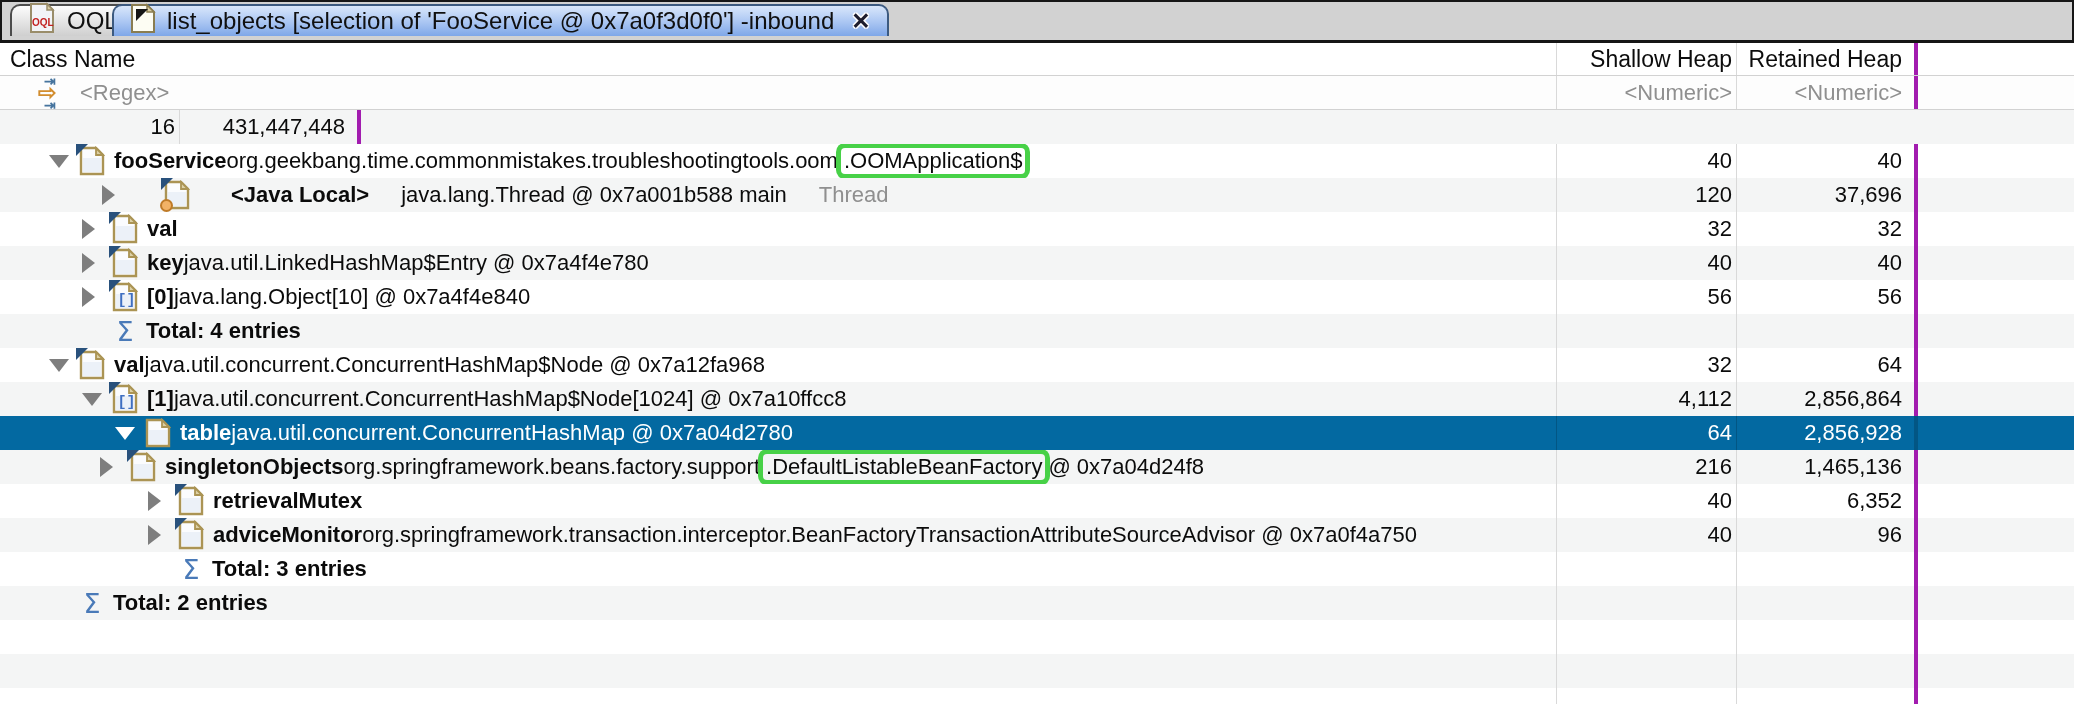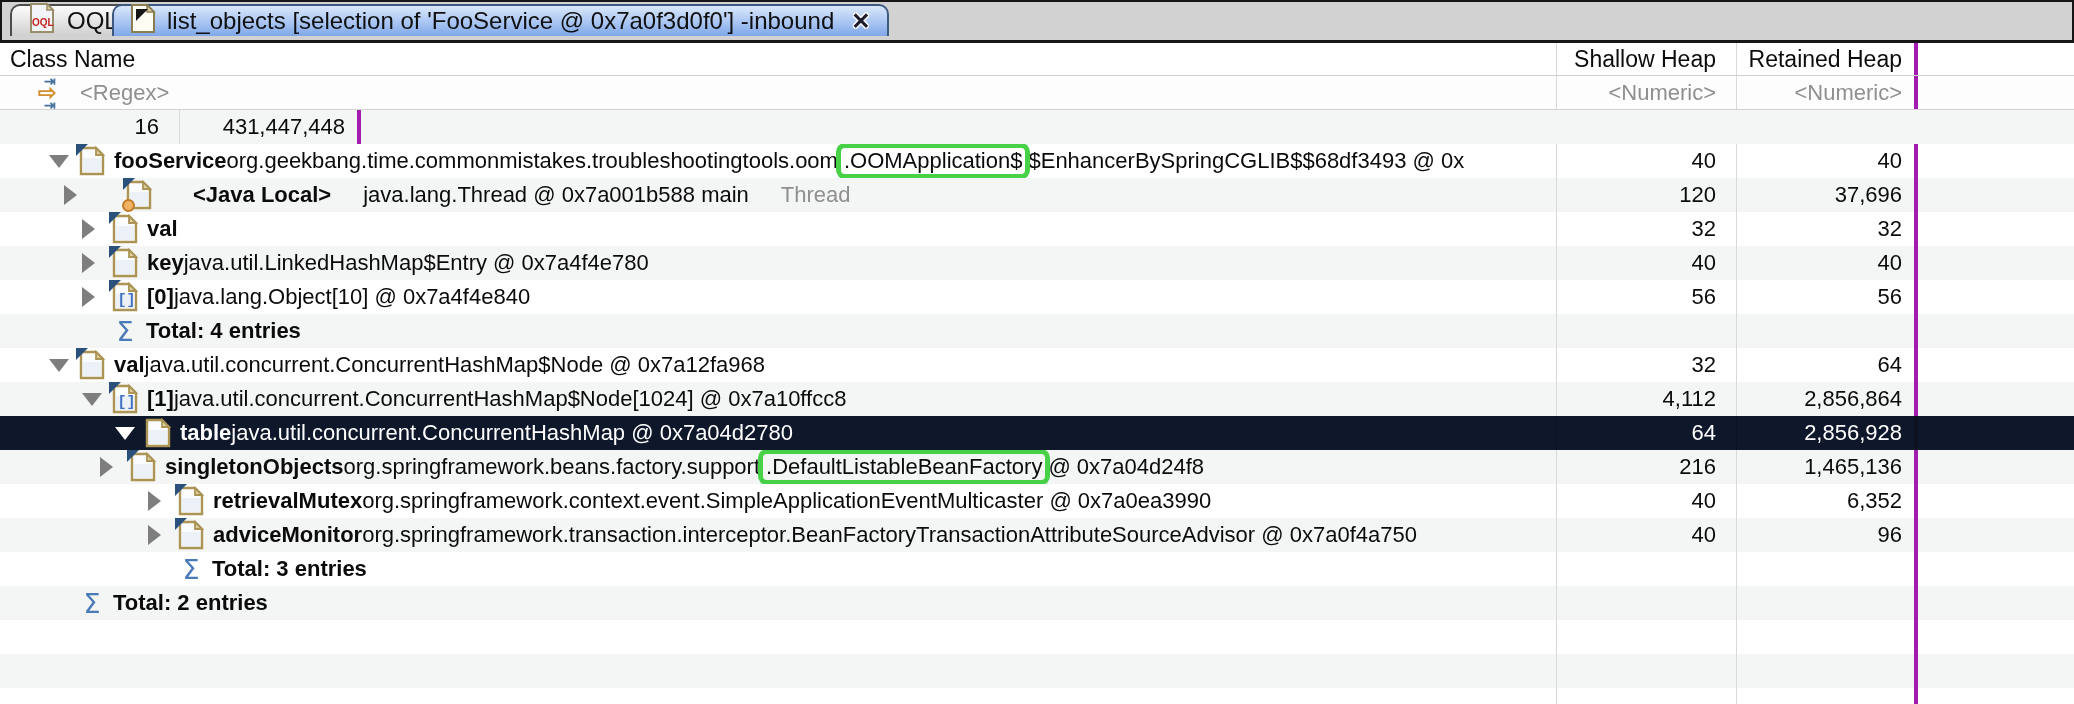--- a/index.html
+++ b/index.html
@@ -30,30 +30,30 @@
     font-size:23px;font-weight:700;color:#1d1d2e;margin-left:6px;cursor:pointer;
     text-shadow:0 0 2px #fff,0 0 2px #fff,1px 1px 0 #fff,-1px -1px 0 #fff,1px -1px 0 #fff,-1px 1px 0 #fff;
   }
   
   .mini-icon{display:inline-block;position:relative;}
   
   #content{position:absolute;left:0;top:43px;width:2074px;height:661px;background:#fff;}
   .trow{display:flex;align-items:stretch;box-sizing:border-box;white-space:nowrap;}
   .cell{box-sizing:border-box;display:flex;align-items:center;overflow:hidden;height:100%;}
   .cell.cls{width:1557px;border-right:1px solid #d9d9d9;}
-  .cell.sh {width:180px;border-right:1px solid #d9d9d9;justify-content:flex-end;padding-right:20px;}
+  .cell.sh {width:180px;border-right:1px solid #d9d9d9;justify-content:flex-end;padding-right:4px;}
   .cell.rh {width:181px;border-right:4px solid #a21caf;justify-content:flex-end;padding-right:12px;}
   .cell.rest{flex:1;}
   #header-row{height:33px;font-size:23px;color:#0c0c0c;border-bottom:1px solid #d2d2d2;}
   #header-row .cls{padding-left:10px;}
   #filter-row{height:34px;font-size:22px;color:#8f8f8f;border-bottom:1px solid #d2d2d2;background:#fdfdfd;}
   #filter-row .cls{padding-left:38px;gap:10px;}
   .row{height:34px;font-size:22px;color:#0b0b0b;}
   .row.zebra{background:#f4f5f5;}
-  .row.selected{background:#0f172a;color:#ffffff;}
+  .row.selected{background:#0369a1;color:#ffffff;}
   .row.selected .cell{border-right-color:rgba(0,0,0,0.18);}
   .seg-bold{font-weight:700;}
   .seg-gray{color:#8f8f8f;}
   .seg-hl{
     box-shadow:0 0 0 5px #47d147;border-radius:4px;
     padding:0 3px;margin:0 3px;position:relative;z-index:3;
   }
   
   .twisty{flex:0 0 30px;display:flex;align-items:center;justify-content:flex-start;}
   .tri{display:inline-block;width:0;height:0;}
@@ -147,28 +147,27 @@
               <svg width="26" height="30" viewBox="0 0 26 30">
                 <path d="M2 2 L17 2 L24 9 L24 28 L2 28 Z" fill="#fbfcfe" stroke="#ab9454" stroke-width="2.4"></path>
                 <path d="M17 2 L17 9 L24 9 Z" fill="#dcd0a6" stroke="#ab9454" stroke-width="1.8"></path>
                 <path d="M4 12 L22 12 L22 26 L4 26 Z" fill="#e9eef6" opacity="0.8"></path>
               </svg>
               <span class="deco-in"></span>
             </span>
             <span class="seg-bold">fooService</span>
             <span> org.geekbang.time.commonmistakes.troubleshootingtools.oom</span>
             <span class="seg-hl">.OOMApplication$</span>
-            <span>$EnhancerBySpringCGLIB$$68df3493 @ 0x</span>
           </div>
           <div class="cell sh">40</div>
           <div class="cell rh">40</div>
           <div class="cell rest"></div>
         </div>
         <div class="trow row zebra">
-          <div class="cell cls" style="padding-left: 64px; gap: 32px;">
+          <div class="cell cls" style="padding-left: 102px; gap: 32px;">
             <span class="twisty">
               <span class="tri right"></span>
             </span>
             <span class="obj-icon">
               <svg width="26" height="30" viewBox="0 0 26 30">
                 <path d="M2 2 L17 2 L24 9 L24 28 L2 28 Z" fill="#fbfcfe" stroke="#ab9454" stroke-width="2.4"></path>
                 <path d="M17 2 L17 9 L24 9 Z" fill="#dcd0a6" stroke="#ab9454" stroke-width="1.8"></path>
                 <path d="M4 12 L22 12 L22 26 L4 26 Z" fill="#e9eef6" opacity="0.8"></path>
               </svg>
               <span class="deco-in"></span>
@@ -341,21 +340,20 @@
             </span>
             <span class="obj-icon">
               <svg width="26" height="30" viewBox="0 0 26 30">
                 <path d="M2 2 L17 2 L24 9 L24 28 L2 28 Z" fill="#fbfcfe" stroke="#ab9454" stroke-width="2.4"></path>
                 <path d="M17 2 L17 9 L24 9 Z" fill="#dcd0a6" stroke="#ab9454" stroke-width="1.8"></path>
                 <path d="M4 12 L22 12 L22 26 L4 26 Z" fill="#e9eef6" opacity="0.8"></path>
               </svg>
               <span class="deco-in"></span>
             </span>
             <span class="seg-bold">retrievalMutex</span>
-            <span> org.springframework.context.event.SimpleApplicationEventMulticaster @ 0x7a0ea3990</span>
           </div>
           <div class="cell sh">40</div>
           <div class="cell rh">6,352</div>
           <div class="cell rest"></div>
         </div>
         <div class="trow row zebra">
           <div class="cell cls" style="padding-left: 148px;">
             <span class="twisty">
               <span class="tri right"></span>
             </span>

